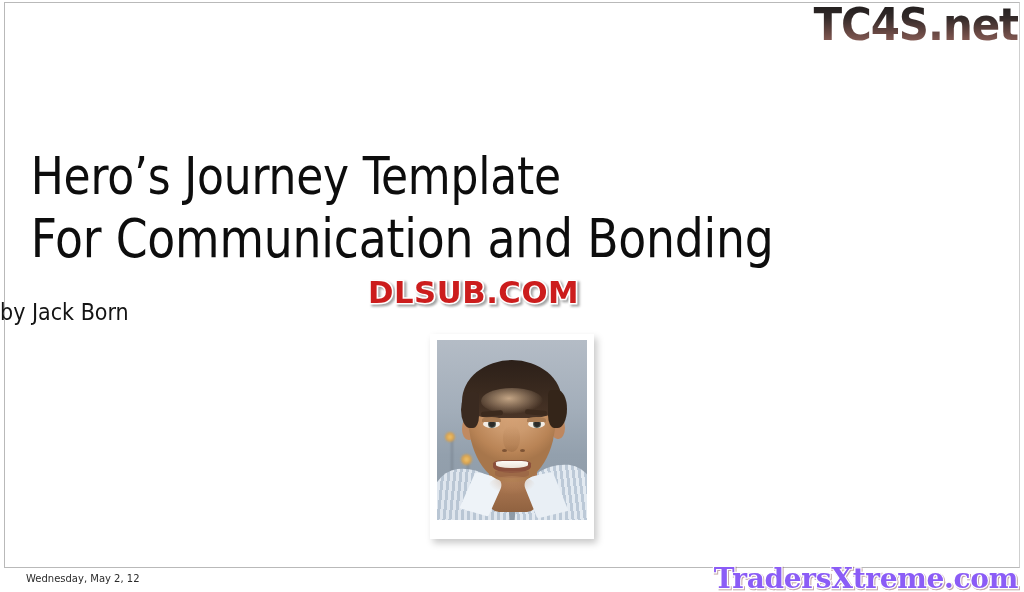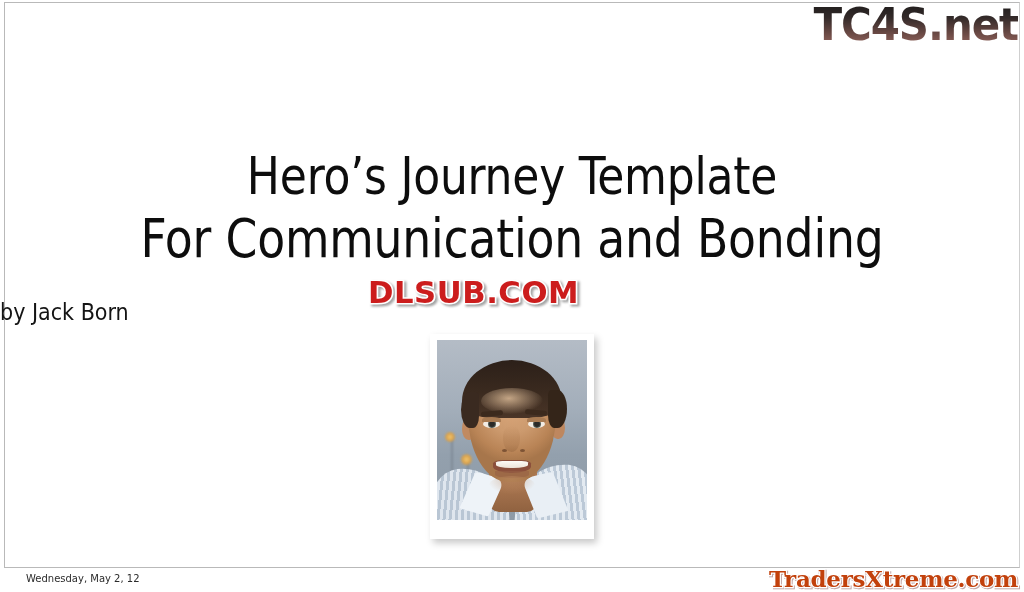--- a/index.html
+++ b/index.html
@@ -39,21 +39,20 @@
     background: transparent;
     pointer-events: none;
   }
 
   
   #title-block {
     position: absolute;
     left: 0;
     top: 145px;
     width: 1024px;
-    text-align: center;
   }
   .title-line {
     font-family: "DejaVu Sans Condensed", "Liberation Sans Narrow", "Liberation Sans", sans-serif;
     font-weight: 400;
     color: #0d0d0d;
     letter-spacing: -0.2px;
     white-space: nowrap;
   }
   #title-line-1 {
     font-size: 52px;
@@ -334,24 +333,24 @@
     paint-order: stroke fill;
     filter: drop-shadow(2px 2px 1px rgba(90,90,90,.55));
   }
 
   #wm-traders {
     position: absolute;
     right: 6px;
     bottom: 2px;
     font-family: "DejaVu Serif", "Liberation Serif", serif;
     font-weight: 700;
-    font-size: 23px;
+    font-size: 28px;
     line-height: 23px;
     letter-spacing: -0.3px;
-    color: #c2410c;
+    color: #8b5cf6;
     white-space: nowrap;
     -webkit-text-stroke: 2.4px #ffffff;
     paint-order: stroke fill;
     filter: drop-shadow(1px 1px 0.5px rgba(120,60,60,.45));
   }
 
   
   #footer-date {
     position: absolute;
     left: 26px;

